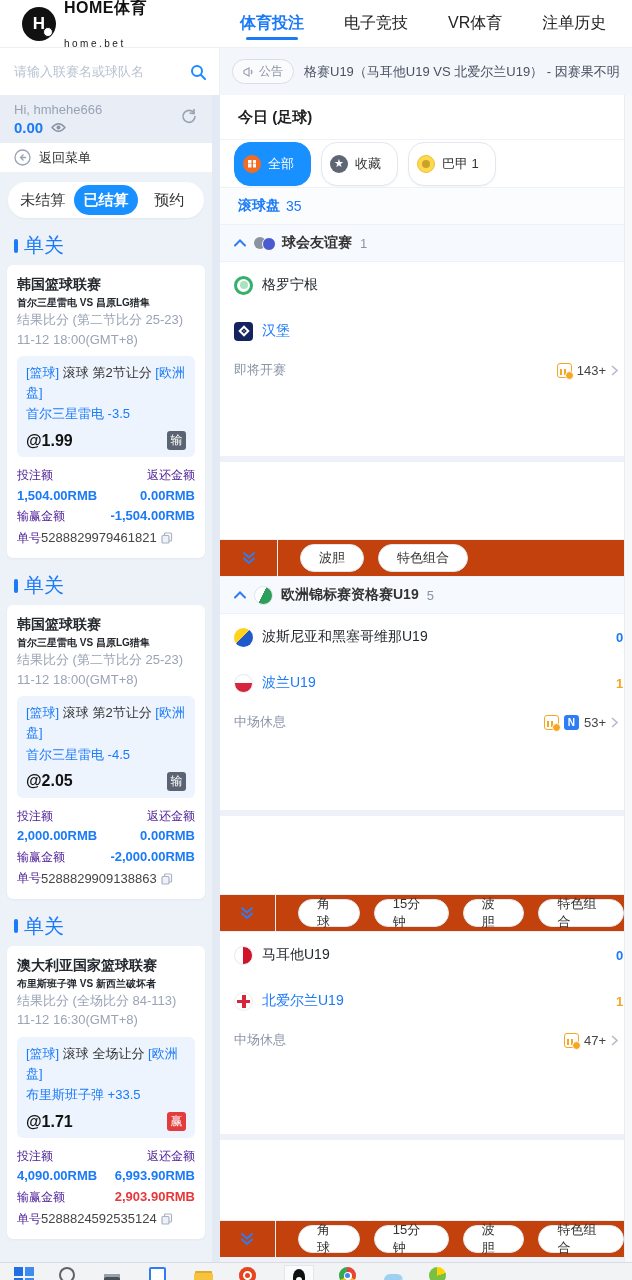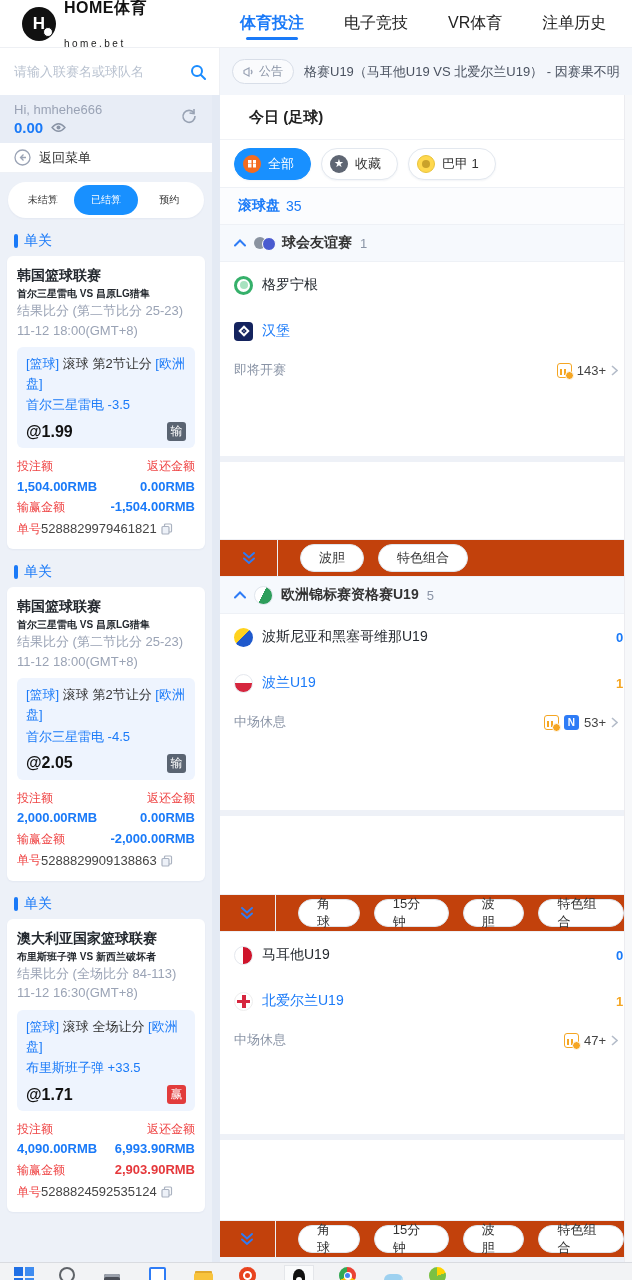--- a/index.html
+++ b/index.html
@@ -36,54 +36,54 @@
   .side-col { width:212px; background:#edf1f8; overflow:hidden; display:flex; flex-direction:column; }
   .side-gap { width:8px; background:#e4eaf4; }
   .user-card { height:48px; background:#e8edf6; padding:7px 12px 16px 14px; position:relative; }
   .greet { font-size:13px; color:#9aa3b5; }
   .balance-row { display:flex; align-items:center; gap:8px; margin-top:2px; }
   .balance { font-size:15px; font-weight:bold; color:#1a7af8; }
   .refresh-ic { position:absolute; right:14px; top:12px; }
   .back-row { height:30px; background:#fff; display:flex; align-items:center; gap:8px; padding-left:14px; border-bottom:1px solid #eef1f6; }
   .back-label { font-size:13px; color:#333; }
   .side-tabs { margin:9px 8px 0 8px; height:36px; background:#fff; border-radius:20px; display:flex; align-items:center; padding:3px; box-shadow:0 1px 2px rgba(30,60,120,.05); }
-  .side-tab { flex:1; text-align:center; font-size:10px; color:#333; line-height:30px; border-radius:16px; cursor:pointer; }
-  .side-tab.active { background:#1890ff; color:#fff; font-weight:normal; }
+  .side-tab { flex:1; text-align:center; font-size:15px; color:#333; line-height:30px; border-radius:16px; cursor:pointer; }
+  .side-tab.active { background:#1890ff; color:#fff; font-weight:bold; }
 
   .bet-group { margin-top:10px; }
   .bet-group-hd { display:flex; align-items:center; gap:6px; padding:4px 0 6px 14px; }
   .blue-bar { width:4px; height:14px; border-radius:2px; background:#1a7af8; }
-  .bet-type { font-size:14px; color:#1a7af8; }
+  .bet-type { font-size:20px; color:#1a7af8; }
   .bet-card { margin:0 7px; background:#fff; border-radius:6px; padding:9px 10px; box-shadow:0 1px 2px rgba(30,60,120,.05); }
   .bc-league { font-size:14px; font-weight:bold; color:#24292f; line-height:1.5; }
   .bc-teams { font-size:10px; font-weight:bold; color:#24292f; line-height:1.5; }
   .bc-score { font-size:13px; color:#9aa3b5; line-height:1.5; }
   .bc-time { font-size:13px; color:#9aa3b5; line-height:1.5; }
   .bc-box { margin-top:7px; background:#eef4fe; border-radius:6px; padding:7px 9px; }
   .bc-market { font-size:13px; line-height:1.55; color:#333; }
   .mk-blue { color:#1a7af8; }
   .bc-sel { font-size:13px; color:#1a7af8; margin-top:2px; line-height:1.4; }
   .bc-odds-row { display:flex; align-items:center; justify-content:space-between; margin-top:8px; }
   .bc-odds { font-size:16px; font-weight:bold; color:#111; }
   .res-badge { width:19px; height:19px; border-radius:3px; background:#5a6472; color:#fff; font-size:12px; display:flex; align-items:center; justify-content:center; }
   .res-badge.win { background:#e23c3c; }
   .bc-amounts { margin-top:9px; }
   .am-row { display:flex; justify-content:space-between; align-items:center; line-height:1.6; }
-  .am-label { font-size:12px; color:#ef4444; }
+  .am-label { font-size:12px; color:#4c1d95; }
   .am-val { font-size:13px; font-weight:bold; color:#1a7af8; }
   .am-val.red { color:#e5383b; }
   .bc-no-row { display:flex; justify-content:flex-start; align-items:center; line-height:1.7; }
   .bc-no { font-size:13px; color:#444; display:flex; align-items:center; gap:4px; }
 
   
   .main { flex:1; background:#eef1f7; overflow:hidden; display:flex; flex-direction:column; }
-  .page-title-row { height:45px; background:#fff; display:flex; align-items:center; padding-left:29px; border-bottom:1px solid #f0f2f6; }
+  .page-title-row { height:45px; background:#fff; display:flex; align-items:center; padding-left:18px; border-bottom:1px solid #f0f2f6; }
   .page-title { font-size:15px; font-weight:bold; color:#222; }
   .chips-row { height:47px; background:#fff; display:flex; align-items:center; gap:10px; padding-left:14px; }
-  .chip { height:32px; border-radius:16px; background:#fff; border:1px solid #e3e8ef; display:flex; align-items:center; gap:7px; padding:0 16px 0 8px; font-size:13px; color:#333; cursor:pointer; box-shadow:0 1px 2px rgba(30,60,120,.06); }
+  .chip { height:44px; border-radius:16px; background:#fff; border:1px solid #e3e8ef; display:flex; align-items:center; gap:7px; padding:0 16px 0 8px; font-size:13px; color:#333; cursor:pointer; box-shadow:0 1px 2px rgba(30,60,120,.06); }
   .chip.active { background:#1890ff; border-color:#1890ff; color:#fff; }
   .chip-ic { width:18px; height:18px; border-radius:50%; display:flex; align-items:center; justify-content:center; }
   .ic-grid { background:#f36c21; position:relative; }
   .ic-grid:before { content:""; width:8px; height:8px; background:
      linear-gradient(#fff,#fff) left top/3.5px 3.5px no-repeat,
      linear-gradient(#fff,#fff) right top/3.5px 3.5px no-repeat,
      linear-gradient(#fff,#fff) left bottom/3.5px 3.5px no-repeat,
      linear-gradient(#fff,#fff) right bottom/3.5px 3.5px no-repeat; }
   .ic-star { background:#5f6673; color:#fff; font-size:11px; }
   .ic-cup { background:#ffd84d; border:1px solid #e8c33c; position:relative; }

